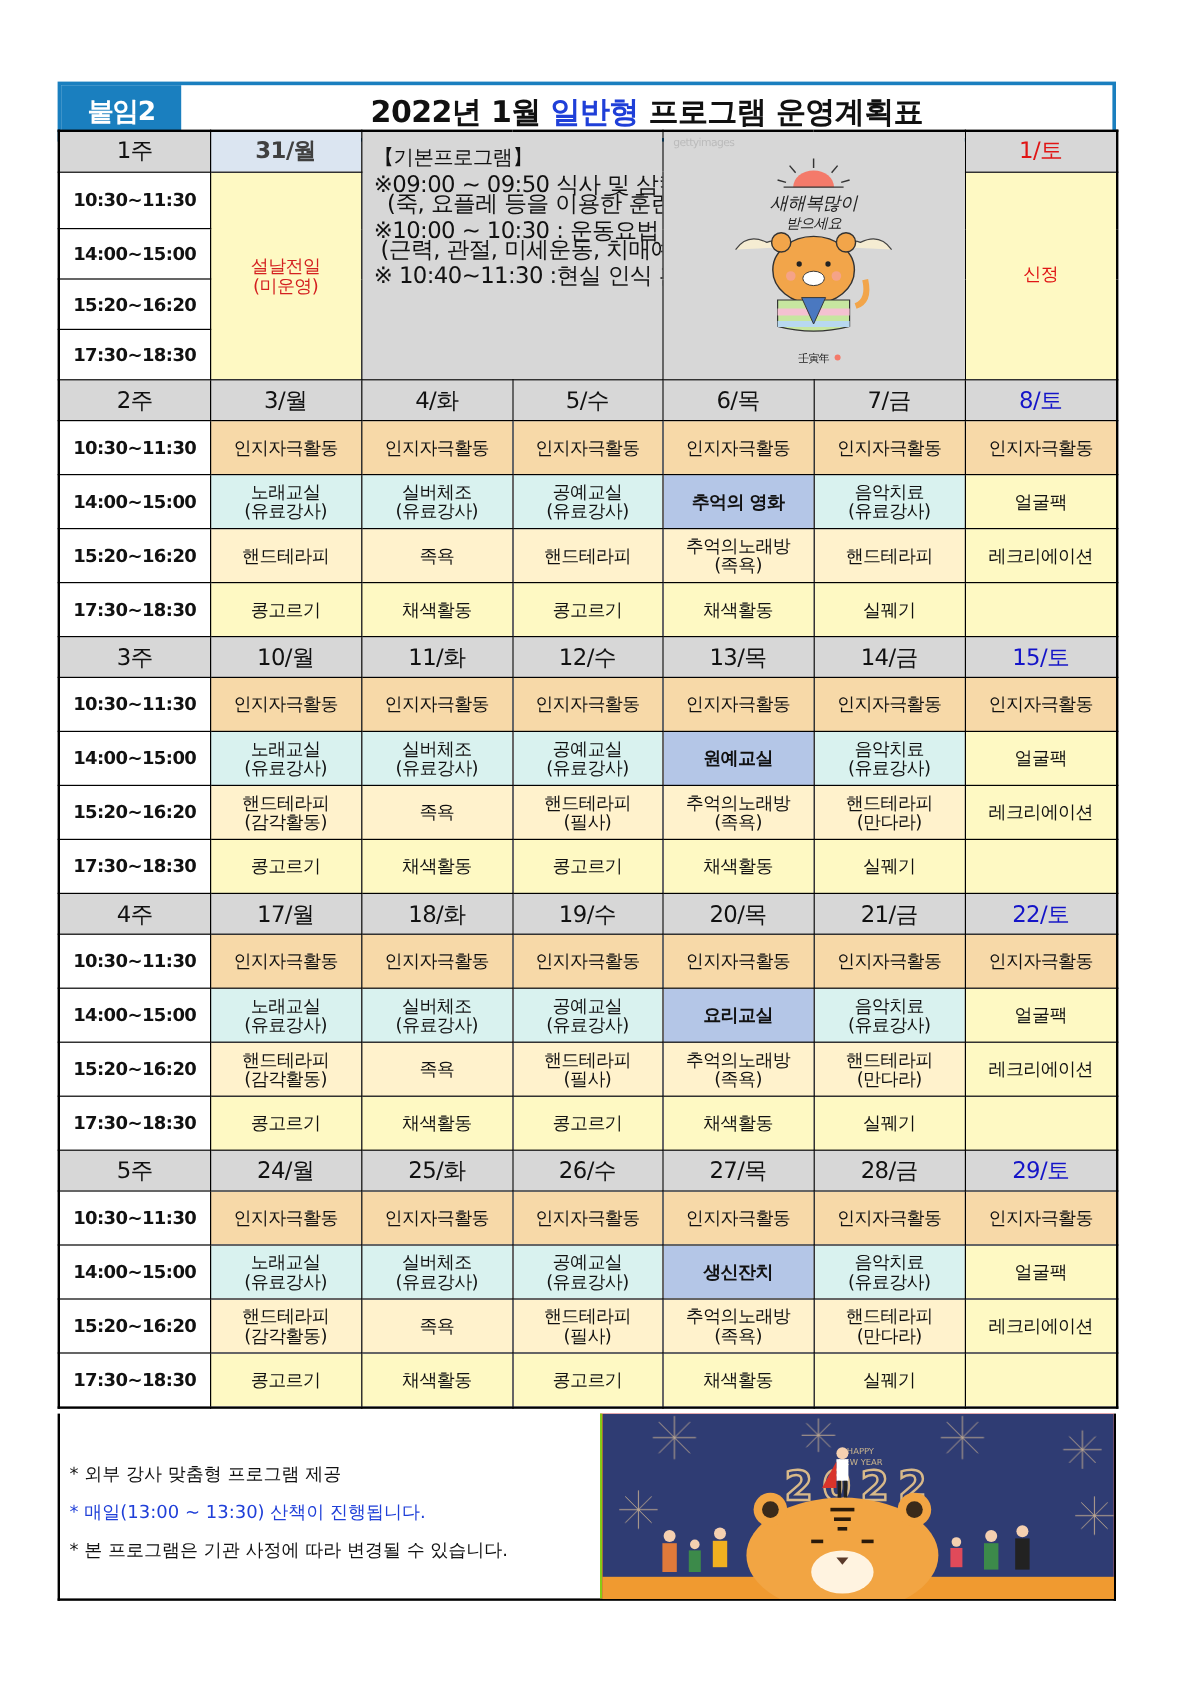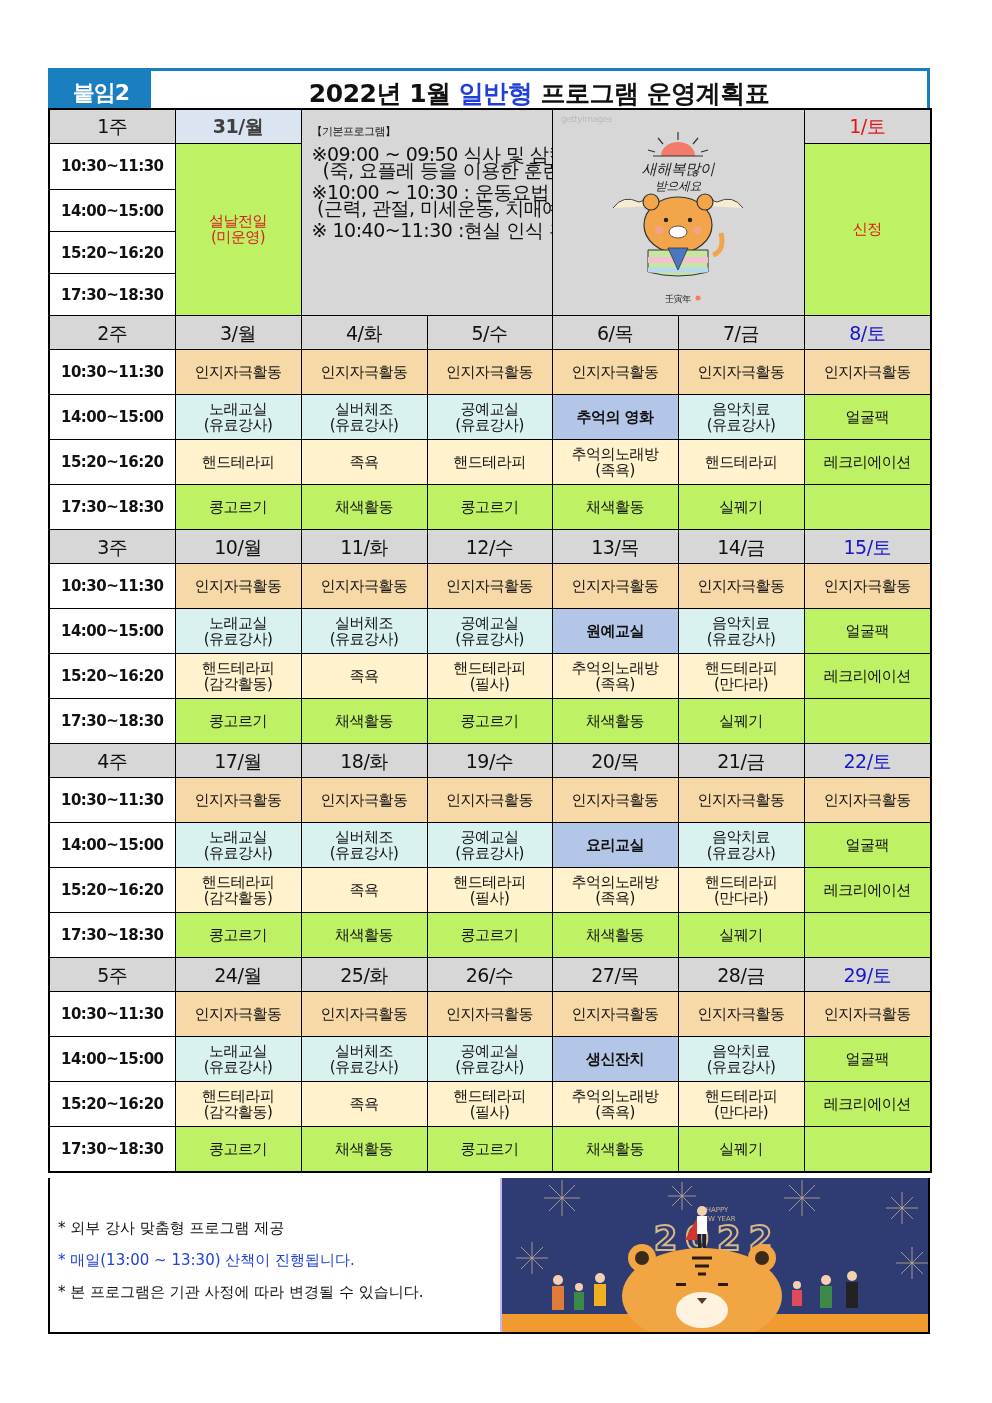--- a/index.html
+++ b/index.html
@@ -38,38 +38,38 @@
   tr.w1slot td { height: 42px; }
   td.time { font-weight: bold; font-size: 15px; letter-spacing: 0; }
   td.sat-hdr { color: #1414c8; }
   td.red-hdr { color: #404040; font-weight: bold; background: #dbe5f1 !important; }
   td.sat1-hdr { color: #e01515; }
 
   .c-cog { background: #f7d9a8; margin-top: 32px; }
   .c-teal { background: #d9f2ef; }
   .c-yellow { background: #fff2cc; }
   .c-blue { background: #b4c6e7; font-weight: bold; }
-  .c-white { background: #bef264; }
+  .c-white { background: #fef9c3; }
 
   td.holiday { color: #d42020; font-size: 15px; line-height: 19px; }
   td.basic { text-align: left !important; vertical-align: top !important; padding: 14px 10px 0 10px !important; font-size: 13px; line-height: 20px; }
-  td.basic .b-title { font-size: 11px; margin-bottom: 6px; }
+  td.basic .b-title { font-size: 17px; margin-bottom: 6px; }
   td.basic .b-line { white-space: pre; }
   td.basic .b-gap { height: 6px; }
   td.img-cell { padding: 0 !important; position: relative; vertical-align: top !important; }
-  td.sinjeong { color: #e01515; font-size: 16px; }
+  td.sinjeong { color: #e01515; font-size: 16px; font-family: Liberation Mono, monospace; }
 
   
   .footer {
     position: absolute; left: 48px; top: 1178px; width: 882px; height: 156px;
     border: 2px solid #000; border-top: none; display: flex;
   }
   .notes { width: 450px; padding: 34px 0 0 8px; font-size: 15px; line-height: 32px; }
   .notes .n-blue { color: #1f3fd8; }
-  .ny-img { flex: 1; border-left: 2px solid #c4b5fd; position: relative; overflow: hidden; background: #ef4444; }
+  .ny-img { flex: 1; border-left: 2px solid #84cc16; position: relative; overflow: hidden; background: #ef4444; }
 </style>
 </head>
 <body>
 
 <div class="title-bar">
   <div class="title-tag">붙임2</div>
   <div class="title-text"><span>2022년 1월 </span><span class="hl">일반형</span><span> 프로그램 운영계획표</span></div>
 </div>
 
 <table class="schedule">

